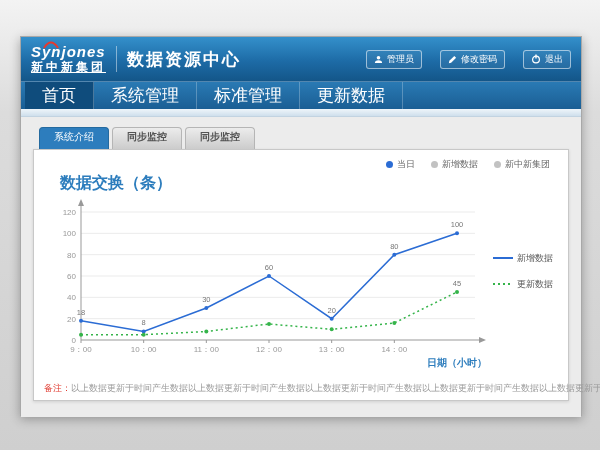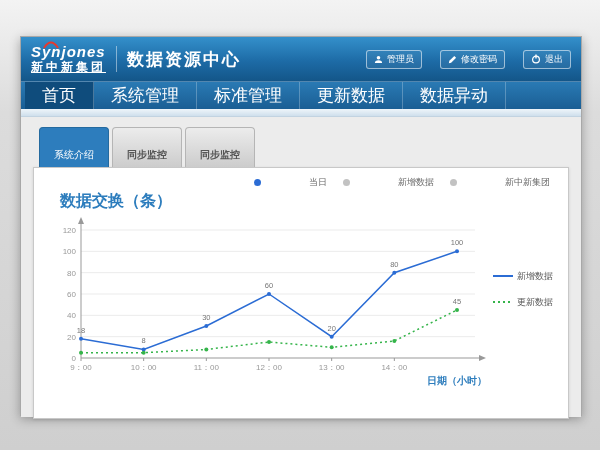--- a/index.html
+++ b/index.html
@@ -26,29 +26,29 @@
     background:linear-gradient(180deg,#2a7ab4 0%,#1a5e94 100%);
     border-top:1px solid rgba(255,255,255,.25);}
   .nav-item{display:flex;align-items:center;padding:0 17px;font-size:17px;color:#fff;
     border-right:1px solid rgba(255,255,255,.25);cursor:pointer;}
   .nav-item.active{background:#0f4c7c;}
   .nav-strip{height:7px;background:linear-gradient(180deg,#eef5fa 0%,#cfdfec 100%);
     border-bottom:1px solid #c2d3e1;}
   
   .content{background:#ececec;height:300px;padding:10px 12px 0;box-sizing:border-box;}
   .tabs{display:flex;gap:3px;margin-left:6px;}
-  .tab{padding:20px 14px 5px;font-size:10px;border-radius:4px 4px 0 0;cursor:pointer;}
+  .tab{padding:2px 14px 5px;font-size:10px;border-radius:4px 4px 0 0;cursor:pointer;}
   .tab.active{background:#2d7dbd;color:#fff;border:1px solid #246a9f;border-bottom:none;}
   .tab.inactive{background:linear-gradient(180deg,#ececec,#cccccc);color:#555;
     border:1px solid #b5b5b5;border-bottom:none;font-weight:bold;}
   .panel{background:#fff;border:1px solid #c8c8c8;height:252px;box-sizing:border-box;
     padding:6px 10px 0;box-shadow:0 1px 3px rgba(0,0,0,.12);}
   .filters{display:flex;justify-content:flex-end;gap:16px;font-size:9px;color:#666;
     padding:2px 8px 0;}
-  .filter{display:inline-flex;align-items:center;cursor:pointer;gap:44px;}
+  .filter{display:inline-flex;align-items:center;cursor:pointer;}
   .filter .dot{width:7px;height:7px;border-radius:50%;background:#c2c2c2;
     display:inline-block;margin-right:4px;}
   .filter.active .dot{background:#2b6cd4;}
   .ylabel{font-size:16px;color:#2d7dbd;margin:2px 0 2px 16px;font-weight:bold;}
   svg.chart{display:block;margin:0 auto;}
   .remark{text-align:center;font-size:9px;margin-top:8px;white-space:nowrap;}
   .remark-label{color:#e03a2f;}
   .remark-text{color:#9a9a9a;}
 </style>
 </head>
@@ -94,21 +94,20 @@
         <span>退出</span>
       </div>
     </div>
   </div>
 
   <div class="nav" id="nav">
       <div class="nav-item active">首页</div>
       <div class="nav-item">系统管理</div>
       <div class="nav-item">标准管理</div>
       <div class="nav-item">更新数据</div>
-      <div class="nav-item">数据异动</div>
     </div>
   <div class="nav-strip"></div>
 
   <div class="content">
     <div class="tabs" id="tabs">
         <div class="tab active">系统介绍</div>
         <div class="tab inactive">同步监控</div>
         <div class="tab inactive">同步监控</div>
       </div>
     <div class="panel">
@@ -180,16 +179,19 @@
           <circle cx="224" cy="128" r="2" fill="#35b44a"></circle>
           <circle cx="286.66666666666663" cy="133.33333333333331" r="2" fill="#35b44a"></circle>
           <circle cx="349.3333333333333" cy="126.93333333333334" r="2" fill="#35b44a"></circle>
           <circle cx="412" cy="96" r="2" fill="#35b44a"></circle>
           <text x="412" y="90" font-size="7.5" fill="#777" text-anchor="middle">45</text>
           <line x1="448" y1="62" x2="468" y2="62" stroke="#2b6cd4" stroke-width="2"></line>
           <text x="472" y="65" font-size="9" fill="#555">新增数据</text>
           <line x1="448" y1="88" x2="468" y2="88" stroke="#35b44a" stroke-width="2" stroke-dasharray="2,3"></line>
           <text x="472" y="91" font-size="9" fill="#555">更新数据</text>
         </svg>
+      <div class="remark">
+        <span class="remark-label">备注：</span><span class="remark-text">以上数据更新于时间产生数据以上数据更新于时间产生数据以上数据更新于时间产生数据以上数据更新于时间产生数据以上数据更新于</span>
+      </div>
     </div>
   </div>
 
 </div>
 
 </body></html>

